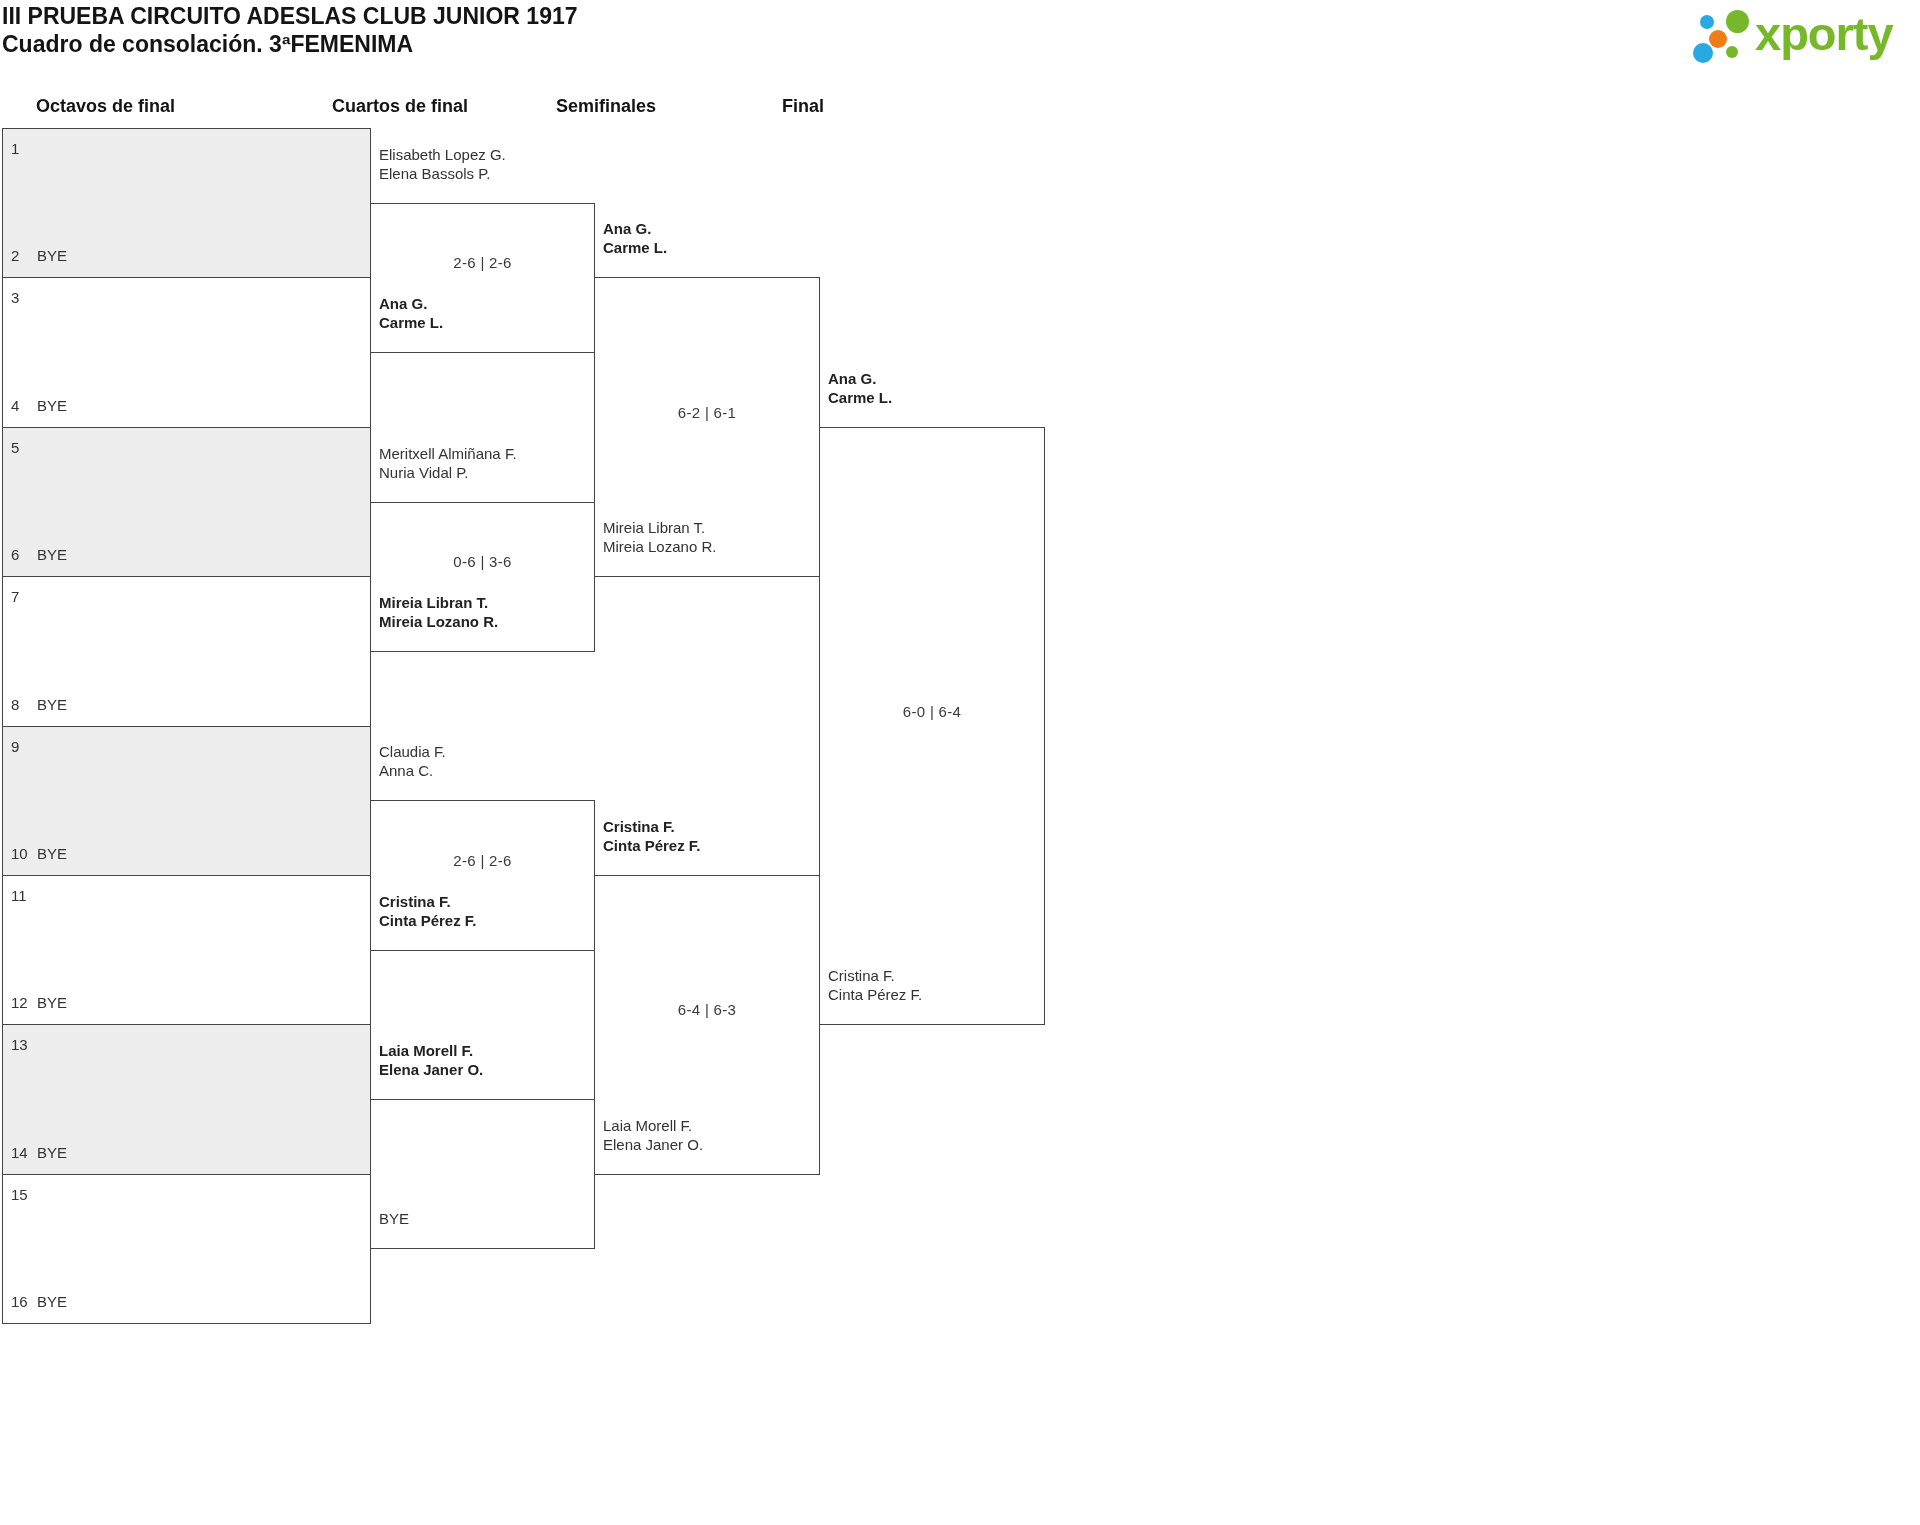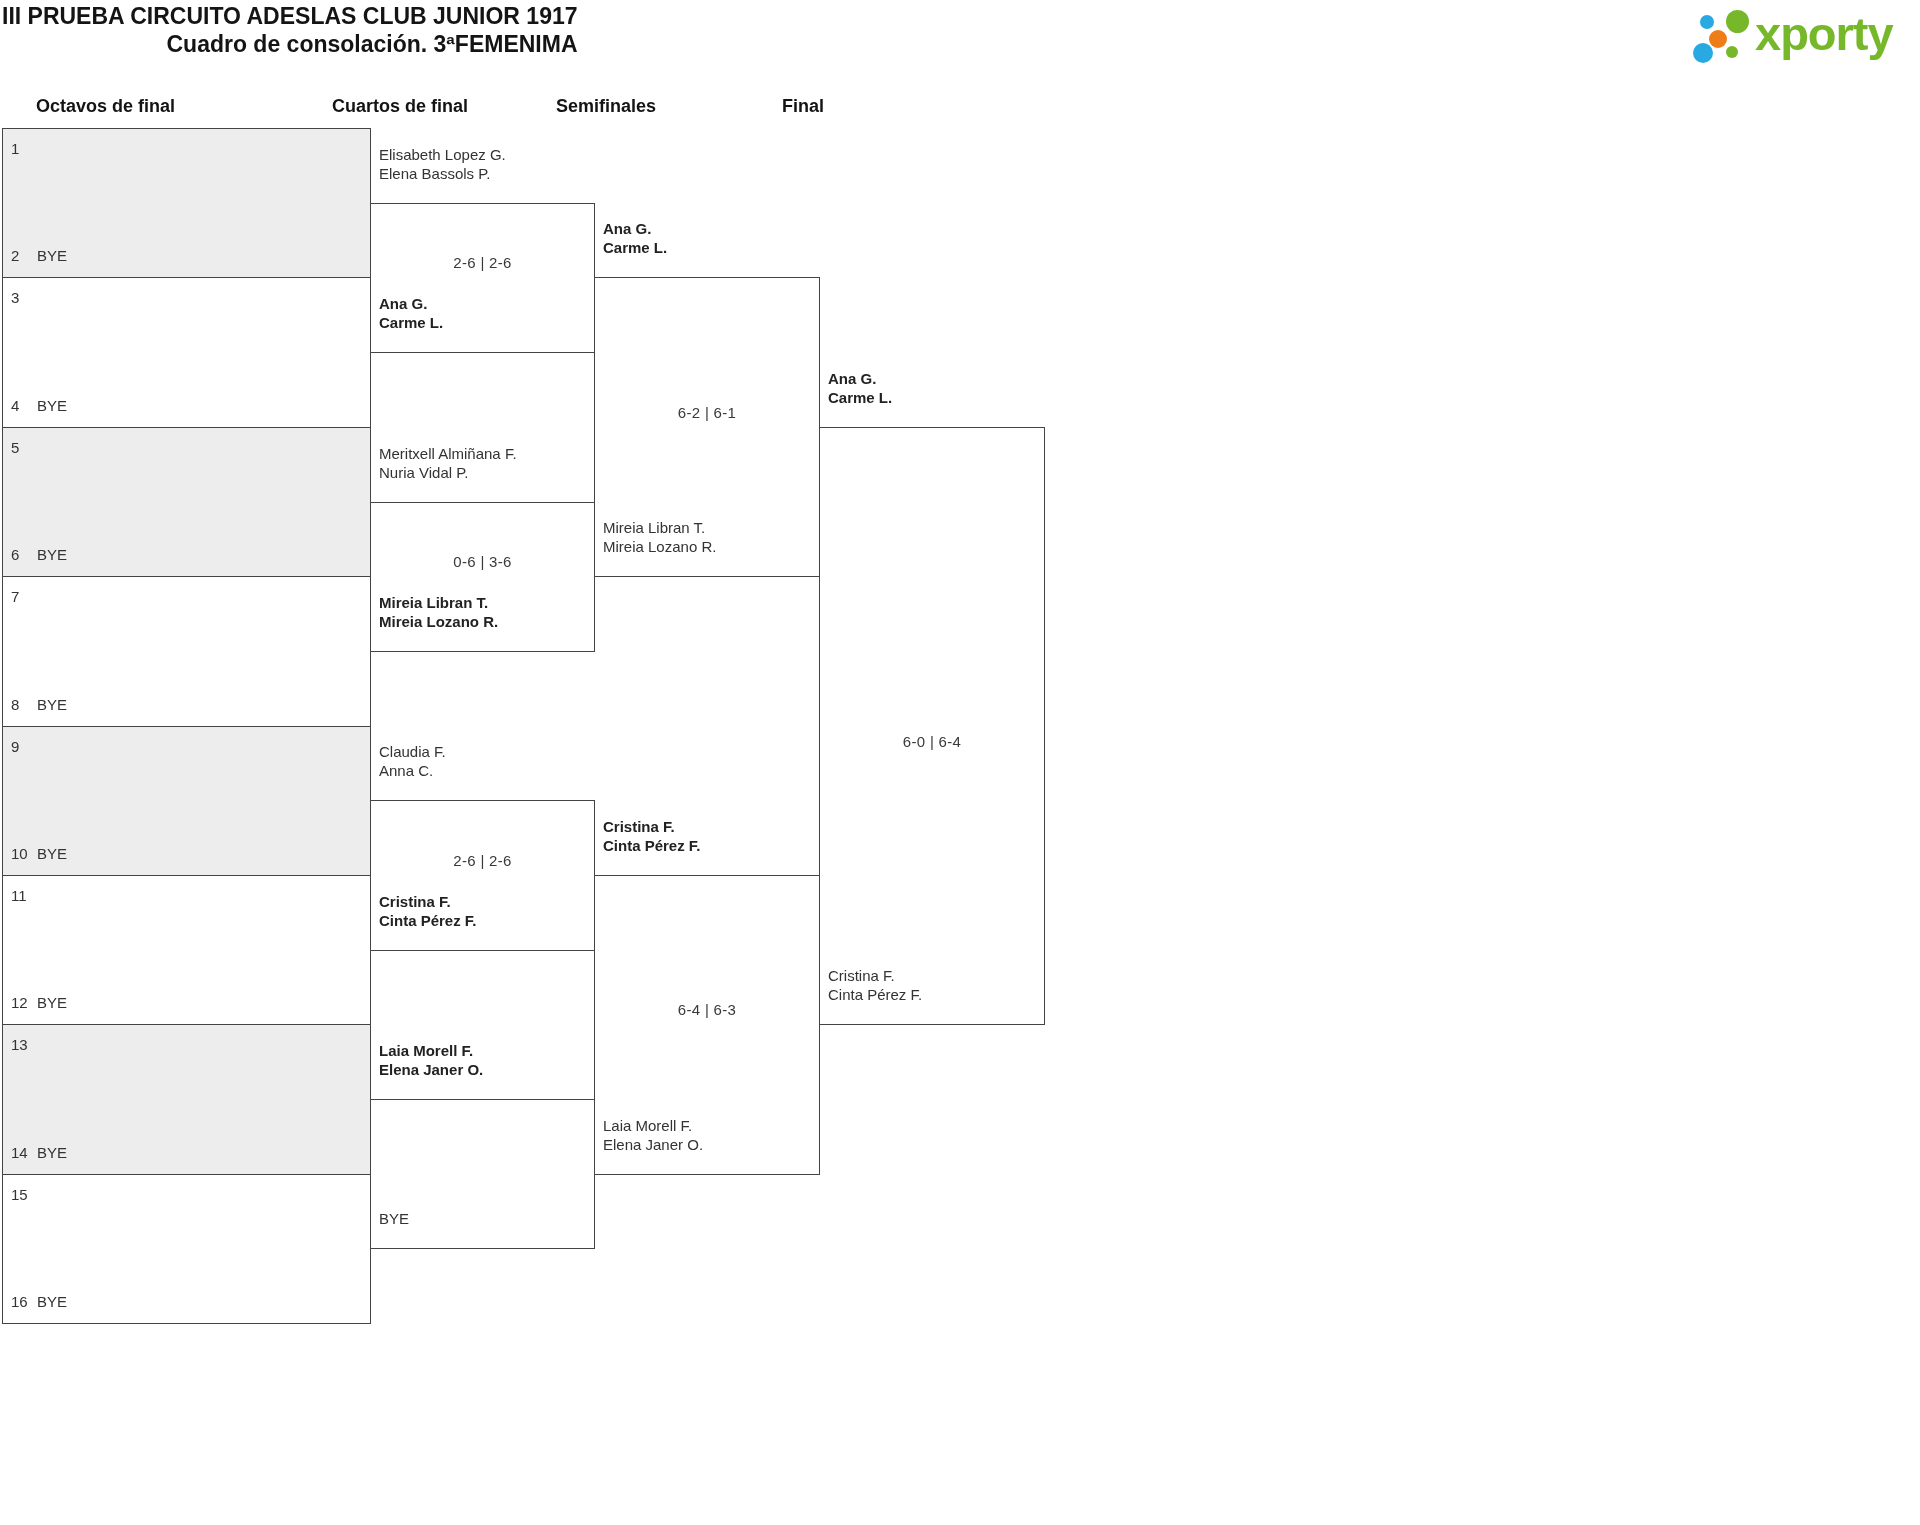--- a/index.html
+++ b/index.html
@@ -1,21 +1,21 @@
 <!DOCTYPE html>
 <html><head>
 <meta charset="utf-8">
 <style>
   html,body{margin:0;padding:0;background:#fff;}
   .page{position:relative;width:1920px;height:1525px;background:#fff;overflow:hidden;
         font-family:"Liberation Sans","DejaVu Sans",sans-serif;color:#333;}
 
   
   .title{position:absolute;left:2px;top:2px;font-size:23px;font-weight:700;
-         line-height:28px;color:#141414;text-align:right;}
+         line-height:28px;color:#141414;}
 
   
   .logo-word{position:absolute;left:1755px;top:6px;font-size:47px;font-weight:700;
              color:#76b82a;letter-spacing:-1px;line-height:56px;}
   .dot{position:absolute;border-radius:50%;}
   .dot.d1{left:1700px;top:15px;width:14px;height:14px;background:#29a9e1;}
   .dot.d2{left:1726px;top:10px;width:23px;height:23px;background:#76b82a;}
   .dot.d3{left:1709px;top:30px;width:18px;height:18px;background:#ee7d17;}
   .dot.d4{left:1693px;top:43px;width:20px;height:20px;background:#29a9e1;}
   .dot.d5{left:1726px;top:46px;width:12px;height:12px;background:#76b82a;}
@@ -167,15 +167,15 @@
   <div class="team" style="left:828px;bottom:521px">
     <span class="l">Cristina F.</span>
     <span class="l">Cinta Pérez F.</span>
   </div>
 
   <div class="score" style="left:370px;width:225px;top:229px">2-6 | 2-6</div>
   <div class="score" style="left:370px;width:225px;top:528px">0-6 | 3-6</div>
   <div class="score" style="left:370px;width:225px;top:827px">2-6 | 2-6</div>
   <div class="score" style="left:594px;width:226px;top:379px">6-2 | 6-1</div>
   <div class="score" style="left:594px;width:226px;top:976px">6-4 | 6-3</div>
-  <div class="score" style="left:819px;width:226px;top:708px">6-0 | 6-4</div>
+  <div class="score" style="left:819px;width:226px;top:678px">6-0 | 6-4</div>
 
 </div>
 
 </body></html>

